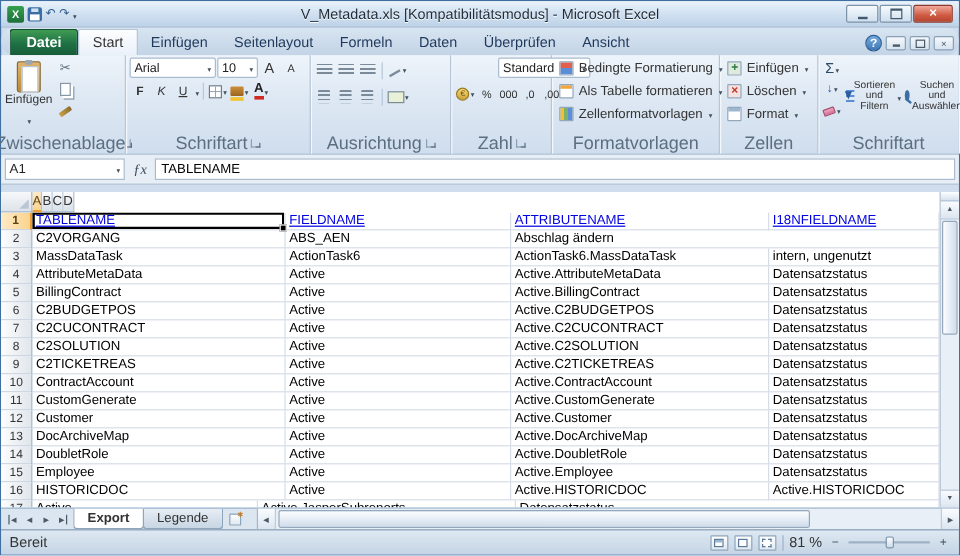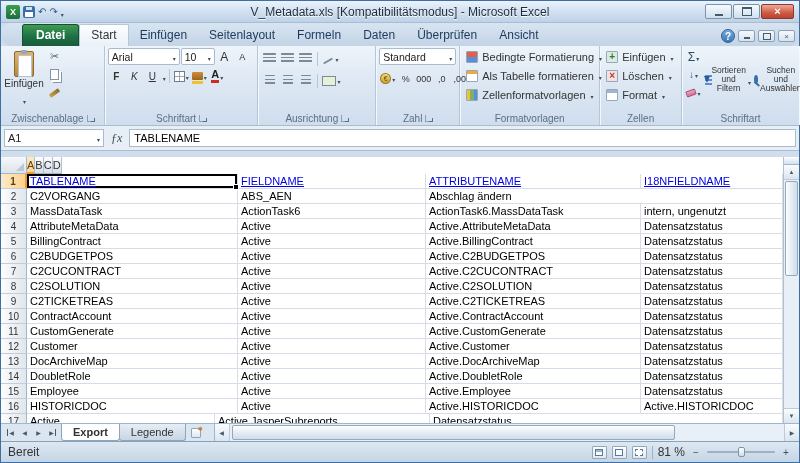--- a/index.html
+++ b/index.html
@@ -18,57 +18,57 @@
   .qat-drop::after { content:"▾"; font-size:6px; color:#41505f; }
   .title-text { position:absolute; left:0; right:0; text-align:center; font-size:12px; color:#1e2b38; text-shadow:0 1px 0 #fff; }
   .wbtns { margin-left:auto; display:flex; gap:1px; padding-right:5px; z-index:2; }
   .wbtn { width:27px; height:15px; border:1px solid #7d93a8; border-radius:2px; background:linear-gradient(#f6fafd,#cfdfee); display:flex; align-items:center; justify-content:center; color:#2f4050; font-size:9px; }
   .wbtn-min::after { content:""; width:8px; height:2px; background:#44586c; margin-top:6px; }
   .wbtn-max::after { content:""; width:8px; height:6px; border:1px solid #44586c; border-top-width:2px; }
   .wbtn-close { width:33px; background:linear-gradient(#f0a99b,#cf5a43 60%,#b84531); border-color:#8e3a2a; color:#fff; }
   .wbtn-close::after { content:"×"; font-size:11px; font-weight:bold; line-height:11px; }
 
   
-  .tabrow { flex:0 0 23px; background:linear-gradient(#d8e4f1,#c3d4e6); display:flex; align-items:flex-end; padding-left:21px;border-radius:11px; }
+  .tabrow { flex:0 0 23px; background:linear-gradient(#d8e4f1,#c3d4e6); display:flex; align-items:flex-end; padding-left:7px;border-radius:11px; }
   .file-tab { background:linear-gradient(#3f9b52,#1e7145 55%,#175c38); color:#fff; font-weight:bold; font-size:12px; padding:3px 13px 4px; border-radius:3px 3px 0 0; border:1px solid #14502f; border-bottom:none; }
   .rtabs { display:flex; align-items:flex-end; }
   .rtab { font-size:12px; color:#1e395b; padding:3px 11px 4px; }
   .rtab.active { background:linear-gradient(#fdfeff,#e9f1f9); border:1px solid #b5c6d8; border-bottom:none; border-radius:2px 2px 0 0; color:#333; }
   .tr-right { margin-left:auto; display:flex; align-items:center; gap:3px; padding:0 4px 3px; }
   .help-btn { width:14px; height:14px; border-radius:50%; background:linear-gradient(#74abdf,#3f77b5); border:1px solid #2d5f96; color:#fff; font-size:10px; font-weight:bold; display:flex; align-items:center; justify-content:center; }
   .mini-wbtn { width:17px; height:12px; border:1px solid #8ba1b6; border-radius:2px; background:linear-gradient(#f4f8fc,#d7e3ef); font-size:8px; color:#4a5a69; display:flex; align-items:center; justify-content:center; }
   .mini-min::after { content:""; width:6px; height:1.5px; background:#4a5a69; margin-top:4px; }
   .mini-max::after { content:""; width:6px; height:5px; border:1px solid #4a5a69; }
   .mini-close::after { content:"×"; }
 
   
   .ribbon { flex:0 0 68px; background:linear-gradient(#eef4fa,#dfe9f4 40%,#cfdded); border-bottom:1px solid #a9bdd2; display:flex; }
   .rgroup { display:flex; flex-direction:column; border-right:1px solid #b6c6d8; box-shadow:1px 0 0 #f4f8fc; }
   .gc { flex:1; padding:2px 3px; display:flex; gap:2px; min-height:0; }
   .gc.col { flex-direction:column; justify-content:flex-start; }
-  .glabel { flex:0 0 14px; display:flex; align-items:center; justify-content:center; gap:3px; font-size:10px; color:#5c6f81; }
+  .glabel { flex:0 0 14px; display:flex; align-items:center; justify-content:center; gap:3px; font-size:15px; color:#5c6f81; }
   .launcher { width:7px; height:7px; border:1px solid #8aa0b5; border-top:none; border-right:none; position:relative; }
   .launcher::after { content:""; position:absolute; right:-1px; bottom:-1px; width:3px; height:3px; border-right:1px solid #5c6f81; border-bottom:1px solid #5c6f81; }
   .drop::after { content:"▾"; font-size:6px; color:#41505f; margin-left:1px; }
   .sbtn { min-width:17px; height:17px; display:flex; align-items:center; justify-content:center; font-size:10px; color:#333; border-radius:2px; padding:0 1px; }
   .rrow { display:flex; align-items:center; gap:1px; }
   .sep { width:1px; height:14px; background:#b6c6d8; margin:0 2px; }
   .minicol { display:flex; flex-direction:column; justify-content:flex-start; gap:1px; }
 
   .bigbtn { width:40px; display:flex; flex-direction:column; align-items:center; justify-content:flex-start; gap:1px; border:1px solid transparent; border-radius:2px; padding-top:2px; }
   .bigbtn-label { font-size:10px; color:#333; }
   .clip-icon { width:20px; height:26px; background:linear-gradient(#e0b56e,#b98a3e); border:1px solid #8a6a30; border-radius:2px; position:relative; }
   .clip-icon::before { content:""; position:absolute; left:3px; top:3px; width:12px; height:20px; background:#fff; border:1px solid #b9c4cf; }
   .clip-icon::after { content:""; position:absolute; left:6px; top:-2px; width:6px; height:4px; background:#9aa7b3; border-radius:1px; }
   .scissors { color:#5a6b7c; font-size:11px; }
   .copy-icon { width:9px; height:11px; background:#fff; border:1px solid #8496a7; box-shadow:2px 2px 0 #fff, 3px 3px 0 #8496a7; }
   .brush-icon { width:11px; height:4px; background:linear-gradient(90deg,#caa24a,#8a6a30); border-radius:1px; transform:rotate(-35deg); }
 
   .combo { background:#fff; border:1px solid #aabbce; border-radius:2px; height:17px; display:flex; align-items:center; justify-content:space-between; font-size:10.5px; color:#222; padding:0 3px; }
-  .w64 { width:72px; } .w30 { width:34px; } .combo.full { width:100%; }
+  .w64 { width:72px; } .w30 { width:34px; } .combo.full { width:100%;margin-left:36px; }
   .fk { font-weight:bold; } .it { font-style:italic; } .un { text-decoration:underline; }
   .a-big { font-size:12px; } .a-small { font-size:9px; }
   .bgrid { width:11px; height:11px; border:1px solid #6b7d8e; background:
       linear-gradient(#fff,#fff) , #fff; position:relative; }
   .bgrid::after { content:""; position:absolute; inset:0; background:
       linear-gradient(to right, transparent 4px, #9aa7b3 4px, #9aa7b3 5px, transparent 5px),
       linear-gradient(to bottom, transparent 4px, #9aa7b3 4px, #9aa7b3 5px, transparent 5px); }
   .bucket { width:11px; height:8px; background:linear-gradient(#cf8f3a,#9a6420); border-radius:1px; position:relative; }
   .bucket::after { content:""; position:absolute; left:0; right:0; bottom:-4px; height:3px; background:#f2c12e; }
   .fc-a { font-size:11px; font-weight:bold; color:#222; border-bottom:3px solid #d02b1f; line-height:11px; }

